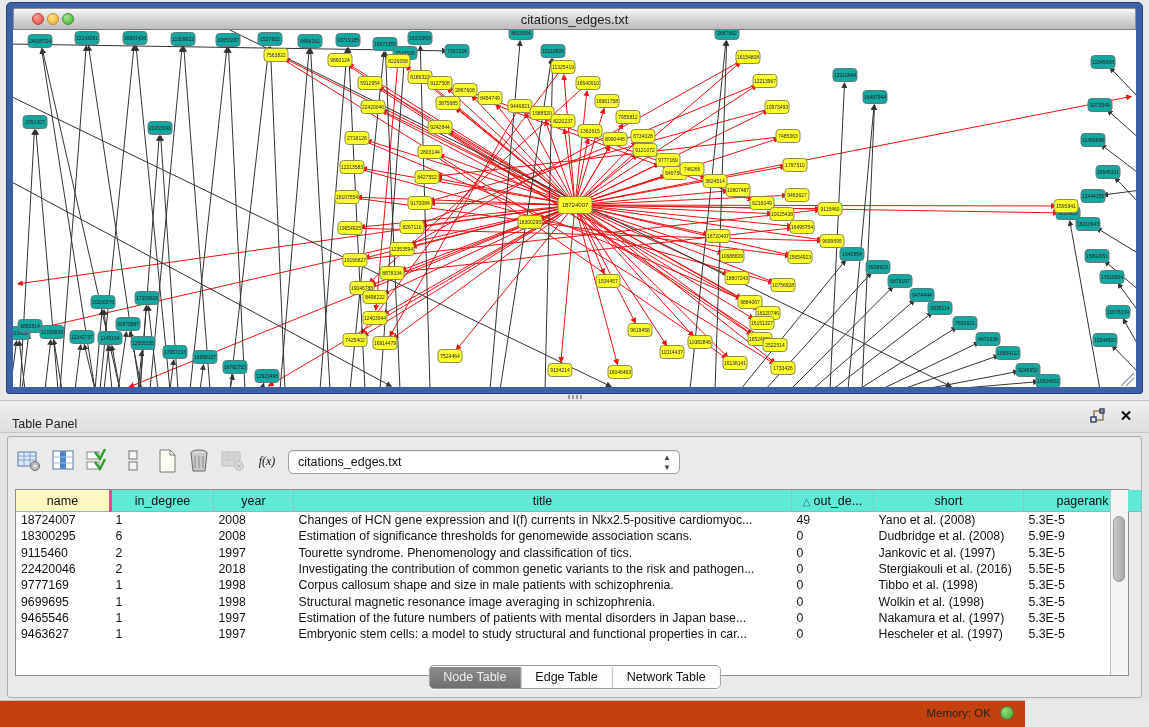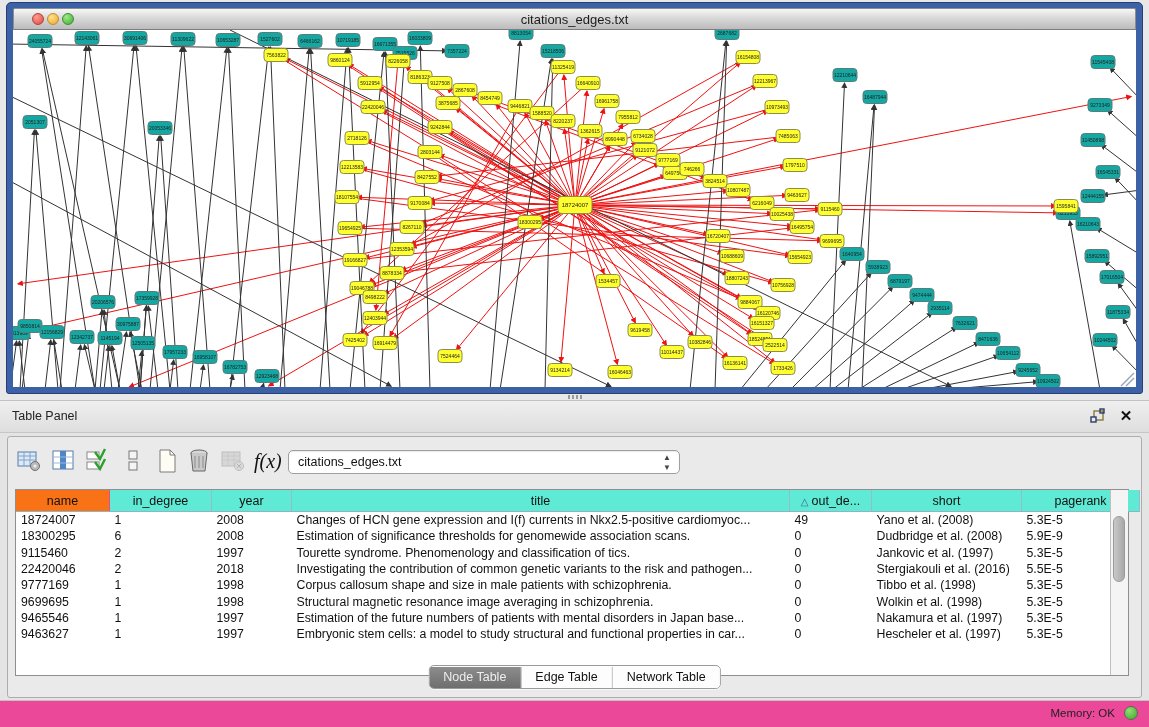--- a/index.html
+++ b/index.html
@@ -29,66 +29,66 @@
 
   
   .splitter{position:absolute;left:0;top:394px;width:1149px;height:6px;}
   .split-handle{position:absolute;left:568px;top:1px;width:16px;height:4px;
                 background:repeating-linear-gradient(90deg,#9a9a9a 0 2px,transparent 2px 4px);}
 
   
   .panel-header{position:absolute;left:0;top:400px;width:1149px;height:33px;
                 background:linear-gradient(#efefef,#dedede);border-top:1px solid #c2c2c2;
                 border-bottom:1px solid #c6c6c6;box-sizing:border-box;}
-  .panel-title{position:absolute;left:12px;top:8px;font-size:12.5px;color:#222;text-align:right;}
+  .panel-title{position:absolute;left:12px;top:16px;font-size:12.5px;color:#222;text-align:right;}
   .float-btn{position:absolute;right:42px;top:7px;width:18px;height:18px;cursor:default;}
   .close-btn{position:absolute;right:14px;top:5px;width:18px;height:20px;font-size:15px;
              font-weight:bold;color:#111;text-align:center;line-height:20px;}
   .panel-body{position:absolute;left:0;top:433px;width:1149px;height:267px;background:#e4e4e4;}
   .panel-inner{position:absolute;left:7px;right:7px;top:3px;bottom:2px;background:#eaeaea;
                border:1px solid #adadad;border-radius:3px;}
 
   
   .tbtn{position:absolute;top:11px;width:26px;height:26px;}
   .tbtn svg{width:100%;height:100%;}
-  .fx{font-family:"Liberation Serif",serif;font-style:italic;font-size:20px;color:#111;
+  .fx{font-family:"Liberation Serif",serif;font-style:italic;font-size:12px;color:#111;
       line-height:26px;text-align:center;}
   .combo{position:absolute;left:280px;top:13px;width:392px;height:24px;background:#ffffff;
          border:1px solid #9f9f9f;border-radius:5px;box-sizing:border-box;
          box-shadow:inset 0 1px 1px rgba(0,0,0,.08);}
   .combo-text{position:absolute;left:9px;top:4px;font-size:12.5px;color:#111;}
   .combo-arrows{position:absolute;right:8px;top:2px;font-size:8px;color:#444;line-height:10px;text-align:center;}
 
   
   .tablewrap{position:absolute;left:7px;top:52px;width:1114px;height:187px;background:#ffffff;
              border:1px solid #8f8f8f;box-sizing:border-box;}
   table.grid{border-collapse:collapse;table-layout:fixed;width:1089px;}
   .grid th{height:21px;background:#5eead4;border-right:1px solid #94bccb;border-bottom:1px solid #8fb4c2;
            font-size:12.5px;font-weight:normal;color:#111;text-align:center;padding:0 2px;
            overflow:hidden;white-space:nowrap;}
-  .grid th.hfirst{background:#f97316;border-right:1px solid #ec4899;}
+  .grid th.hfirst{background:#fef9c3;border-right:3px solid #ec4899;}
   .sort-ic{color:#2e6e8e;font-size:10px;margin-right:3px;}
   .grid td{height:16.3px;font-size:12.3px;color:#111;padding:0 0 0 5px;white-space:nowrap;
            overflow:hidden;text-overflow:ellipsis;}
   .vscroll{position:absolute;right:0;top:0;bottom:0;width:17px;background:#f4f4f4;
            border-left:1px solid #c0c0c0;}
   .vthumb{position:absolute;left:2px;top:26px;width:12px;height:66px;border-radius:6px;
           background:linear-gradient(90deg,#c9c9c9,#a8a8a8);border:1px solid #9a9a9a;box-sizing:border-box;}
 
   
   .tabbar{position:absolute;left:50%;transform:translateX(-50%);bottom:8px;height:22px;
           display:flex;border:1px solid #9a9a9a;border-radius:5px;overflow:hidden;
           background:#fdfdfd;box-shadow:0 1px 0 rgba(255,255,255,.6);align-items:center;}
   .tab{padding:0 14px;font-size:12.5px;color:#111;line-height:21px;background:#fdfdfd;
        border-right:1px solid #b5b5b5;}
   .tab:last-child{border-right:none;}
   .tab.active{background:linear-gradient(#8d8d8d,#6e6e6e);color:#eeeeee;}
 
   
-  .statusbar{position:absolute;left:0;top:700px;width:1149px;height:27px;background:#ec4899;
+  .statusbar{position:absolute;left:0;top:700px;width:1025px;height:27px;background:#c2410c;
              border-top:1px solid #c2c2c2;box-sizing:border-box;}
   .mem{position:absolute;right:34px;top:6px;font-size:11.5px;color:#222;}
   .memdot{position:absolute;right:11px;top:5px;width:14px;height:14px;border-radius:50%;
           background:radial-gradient(circle at 35% 30%,#90e070,#3fa32c);border:1px solid #5a6a58;box-sizing:border-box;}
 </style>
 </head>
 <body>
 
 <div class="frame">
   <div class="titlebar">

